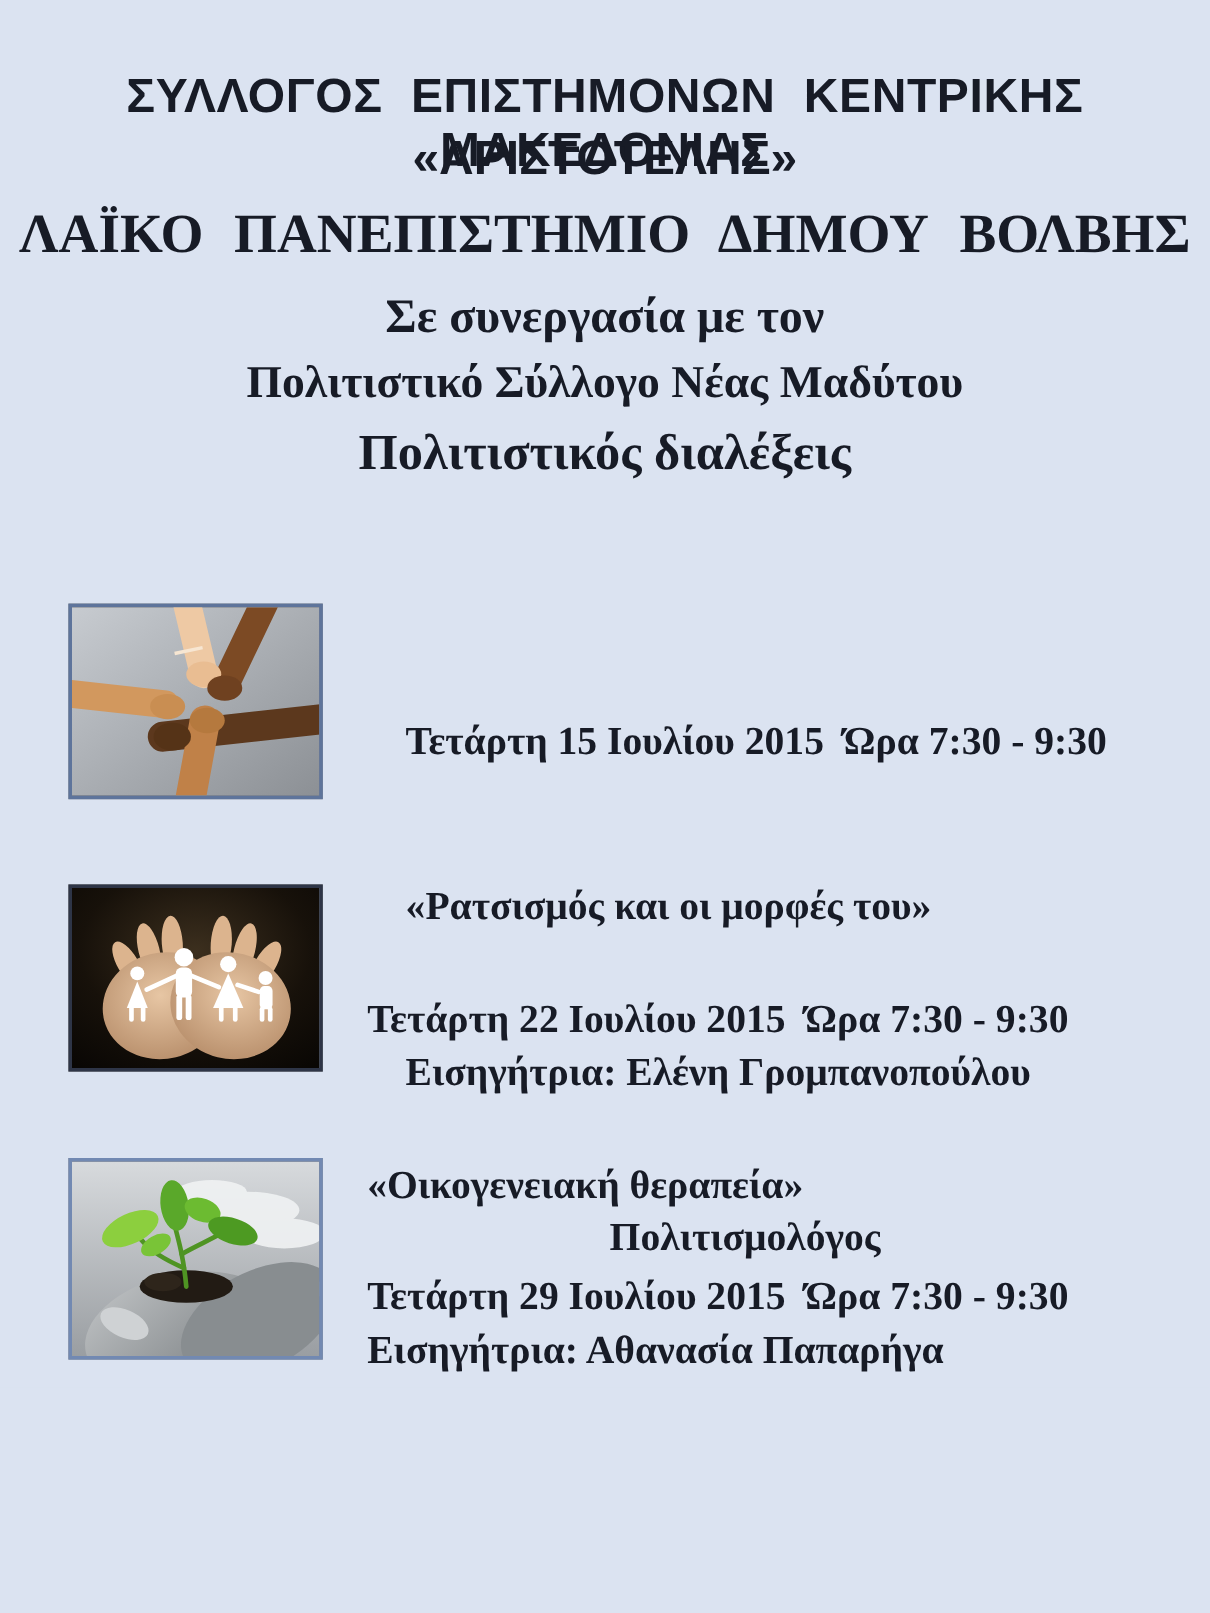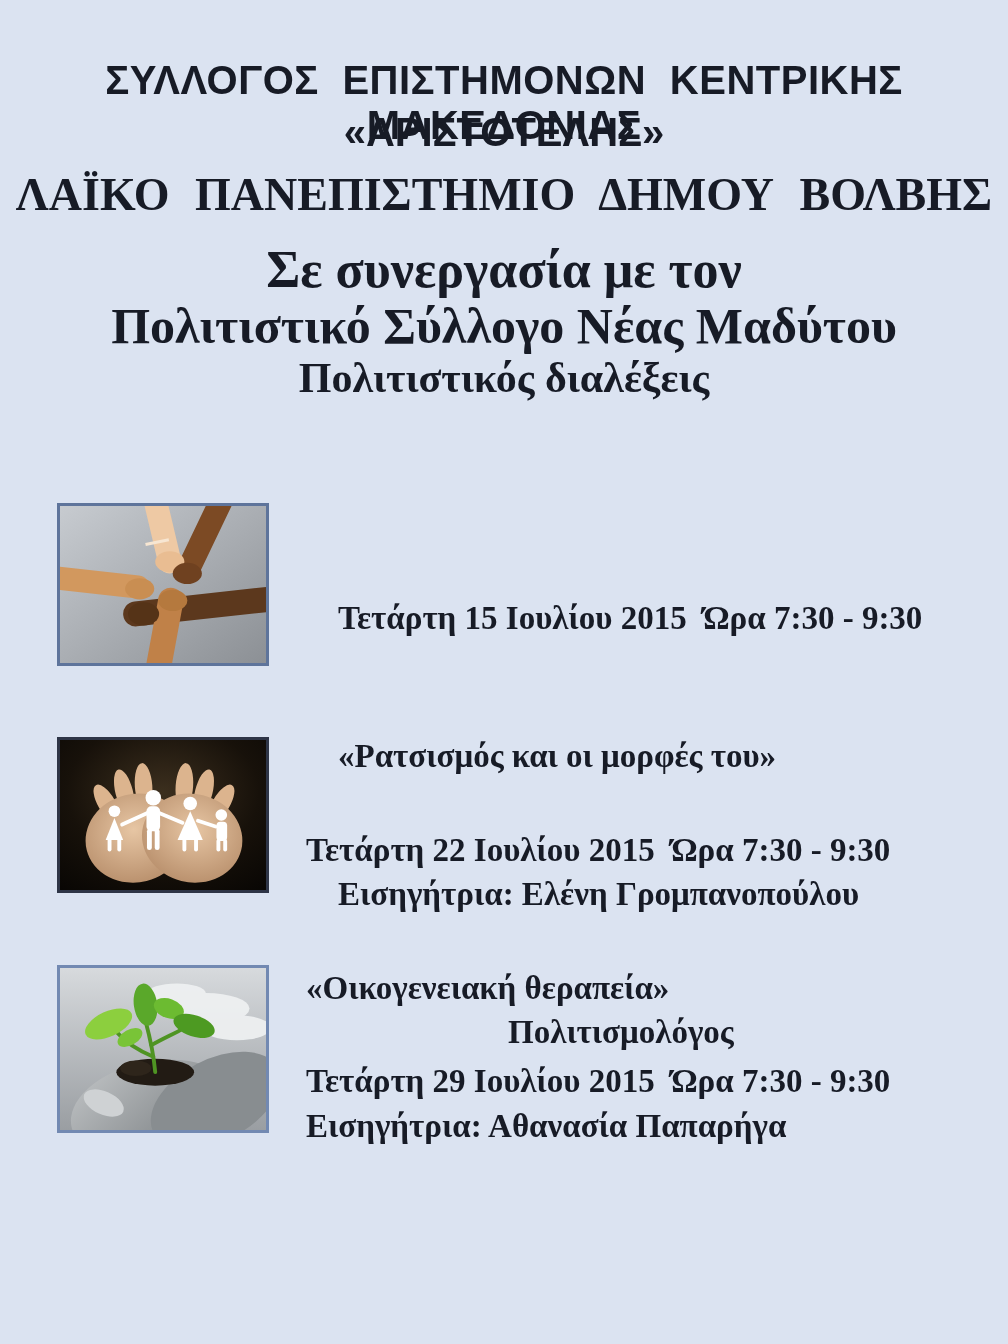--- a/index.html
+++ b/index.html
@@ -17,22 +17,22 @@
     left: 0;
     right: 0;
     text-align: center;
     font-weight: bold;
     white-space: pre-wrap;
   }
   .sans { font-family: "Liberation Sans", sans-serif; }
   .assoc      { top: 58px;  font-size: 40px; word-spacing: 12px; letter-spacing: 0.5px; }
   .assoc-name { top: 110px; font-size: 40px; }
   .university { top: 168px; font-size: 46px; word-spacing: 14px; }
-  .coop       { top: 240px; font-size: 52px; }
-  .partner    { top: 297px; font-size: 50px; }
+  .coop       { top: 240px; font-size: 40px; }
+  .partner    { top: 297px; font-size: 38px; }
   .organize   { top: 354px; font-size: 42px; }
   .aegis      { top: 412px; font-size: 45px; word-spacing: 4px; }
 
   .event-photo {
     position: absolute;
     left: 57px;
     width: 212px;
     box-sizing: border-box;
     border: 3px solid #5e749b;
     overflow: hidden;

